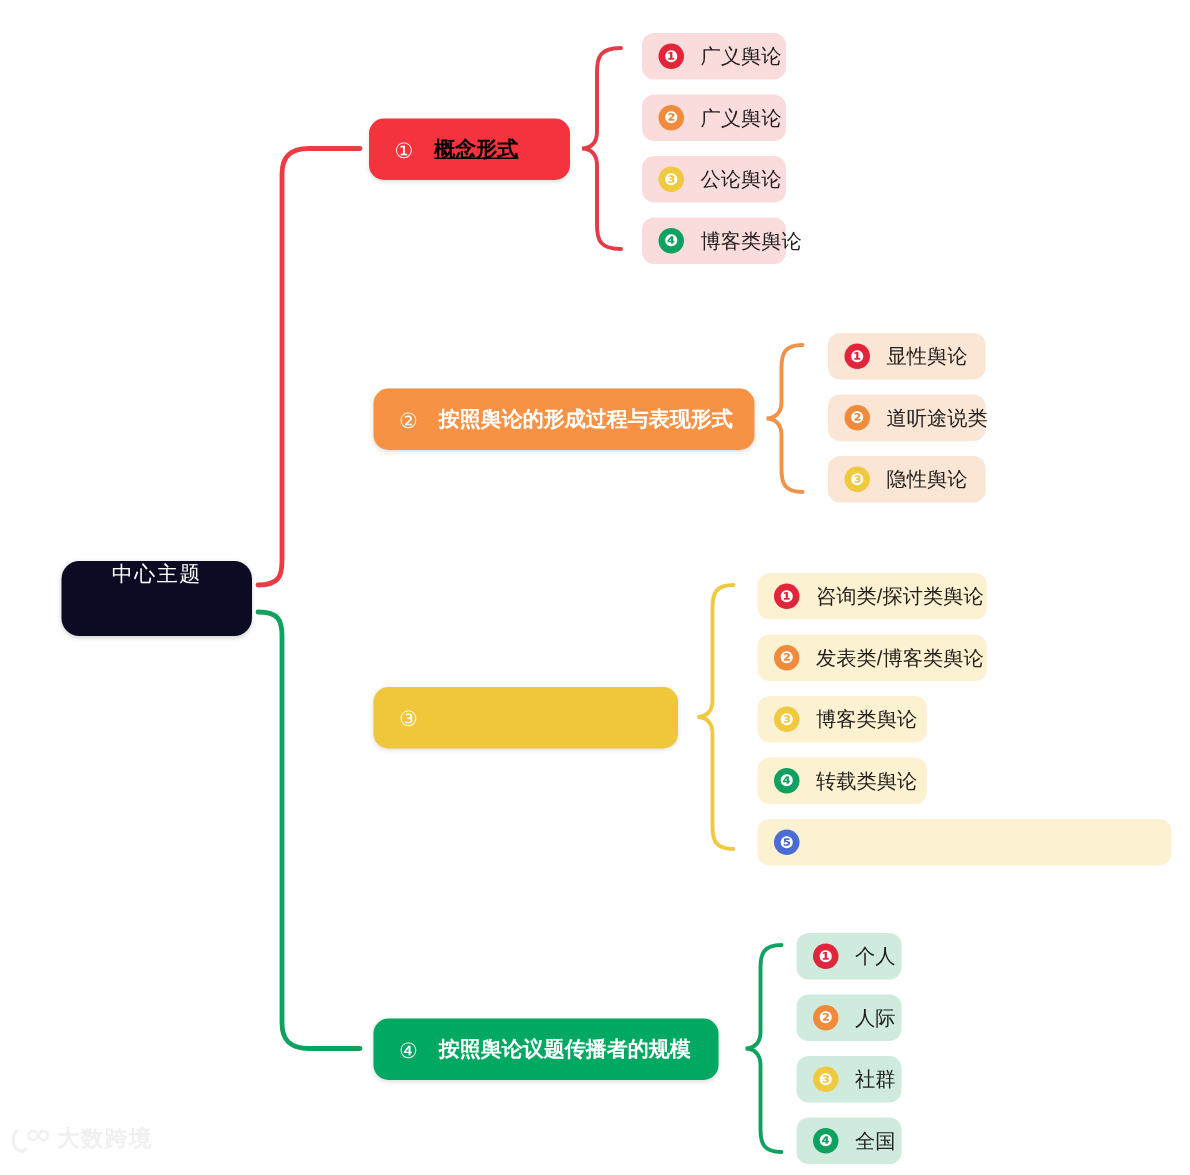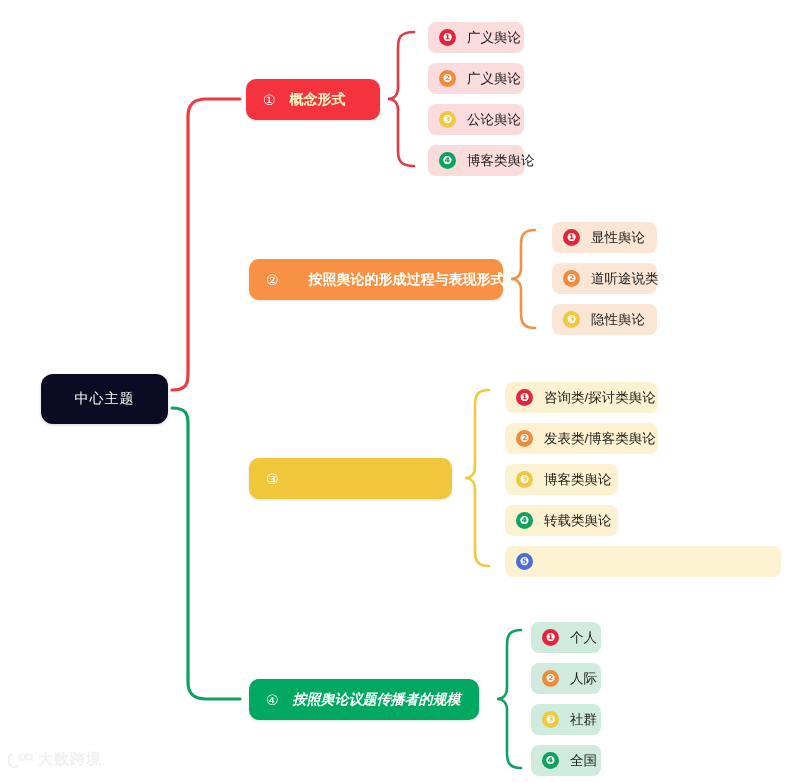--- a/index.html
+++ b/index.html
@@ -33,21 +33,21 @@
   
   .center-node {
     position: absolute;
     left: 41px;
     top: 374px;
     width: 127px;
     height: 50px;
     background: #0B0B23;
     border-radius: 12px;
     display: flex;
-    align-items: center;
+    align-items: flex-start;
     justify-content: center;
     box-shadow: 0 1px 3px rgba(0,0,0,0.18);
   }
   .center-node .center-label {
     color: #ffffff;
     font-size: 14px;
     letter-spacing: 1px;
   }
 
   
@@ -142,21 +142,21 @@
 
     <path d="M 521 630 C 509 630 507 636 507 645 L 507 688 C 507 695 503 699 497 699 C 503 699 507 703 507 710 L 507 753 C 507 762 509 768 521 768" fill="none" stroke="#0FA15F" stroke-width="2.6" stroke-linecap="round"></path>
   </svg>
 
   <div class="center-node">
     <span class="center-label">中心主题</span>
   </div>
 
   <div class="branch-node" style="left:246px; top:79px; width:134px; background:#F5333F;">
     <span class="branch-num" style="color:#ffffff;">①</span>
-    <span class="branch-label" style="color:#fef9c3;">概念形式</span>
+    <span class="branch-label" style="color:#000000;text-decoration:underline;">概念形式</span>
   </div>
 
   <div class="leaf" style="left:428px; top:22px; width:96px; background:#FADCDD;">
     <span class="leaf-badge" style="background:#E3253C;">❶</span>
     <span class="leaf-label">广义舆论</span>
   </div>
   <div class="leaf" style="left:428px; top:63px; width:96px; background:#FADCDD;">
     <span class="leaf-badge" style="background:#F08A3C;">❷</span>
     <span class="leaf-label">广义舆论</span>
   </div>
@@ -164,21 +164,21 @@
     <span class="leaf-badge" style="background:#EFC93F;">❸</span>
     <span class="leaf-label">公论舆论</span>
   </div>
   <div class="leaf" style="left:428px; top:145px; width:96px; background:#FADCDD;">
     <span class="leaf-badge" style="background:#0FA15F;">❹</span>
     <span class="leaf-label">博客类舆论</span>
   </div>
 
   <div class="branch-node" style="left:249px; top:259px; width:254px; background:#F79244;">
     <span class="branch-num" style="color:#ffffff;">②</span>
-    <span class="branch-label" style="color:#ffffff;margin-left:16px;">按照舆论的形成过程与表现形式</span>
+    <span class="branch-label" style="color:#ffffff;">按照舆论的形成过程与表现形式</span>
   </div>
 
   <div class="leaf" style="left:552px; top:222px; width:105px; background:#FBE6D6;">
     <span class="leaf-badge" style="background:#E3253C;">❶</span>
     <span class="leaf-label">显性舆论</span>
   </div>
   <div class="leaf" style="left:552px; top:263px; width:105px; background:#FBE6D6;">
     <span class="leaf-badge" style="background:#F08A3C;">❷</span>
     <span class="leaf-label">道听途说类</span>
   </div>
@@ -206,21 +206,21 @@
   <div class="leaf" style="left:505px; top:505px; width:113px; background:#FCF2D2;">
     <span class="leaf-badge" style="background:#0FA15F;">❹</span>
     <span class="leaf-label">转载类舆论</span>
   </div>
   <div class="leaf" style="left:505px; top:546px; width:276px; background:#FCF2D2;">
     <span class="leaf-badge" style="background:#4A6CD4;">❺</span>
   </div>
 
   <div class="branch-node" style="left:249px; top:679px; width:230px; background:#00A862;">
     <span class="branch-num" style="color:#ffffff;">④</span>
-    <span class="branch-label" style="color:#ffffff;font-style:italic;">按照舆论议题传播者的规模</span>
+    <span class="branch-label" style="color:#ffffff;">按照舆论议题传播者的规模</span>
   </div>
 
   <div class="leaf" style="left:531px; top:622px; width:70px; background:#CFEBDE;">
     <span class="leaf-badge" style="background:#E3253C;">❶</span>
     <span class="leaf-label">个人</span>
   </div>
   <div class="leaf" style="left:531px; top:663px; width:70px; background:#CFEBDE;">
     <span class="leaf-badge" style="background:#F08A3C;">❷</span>
     <span class="leaf-label">人际</span>
   </div>

